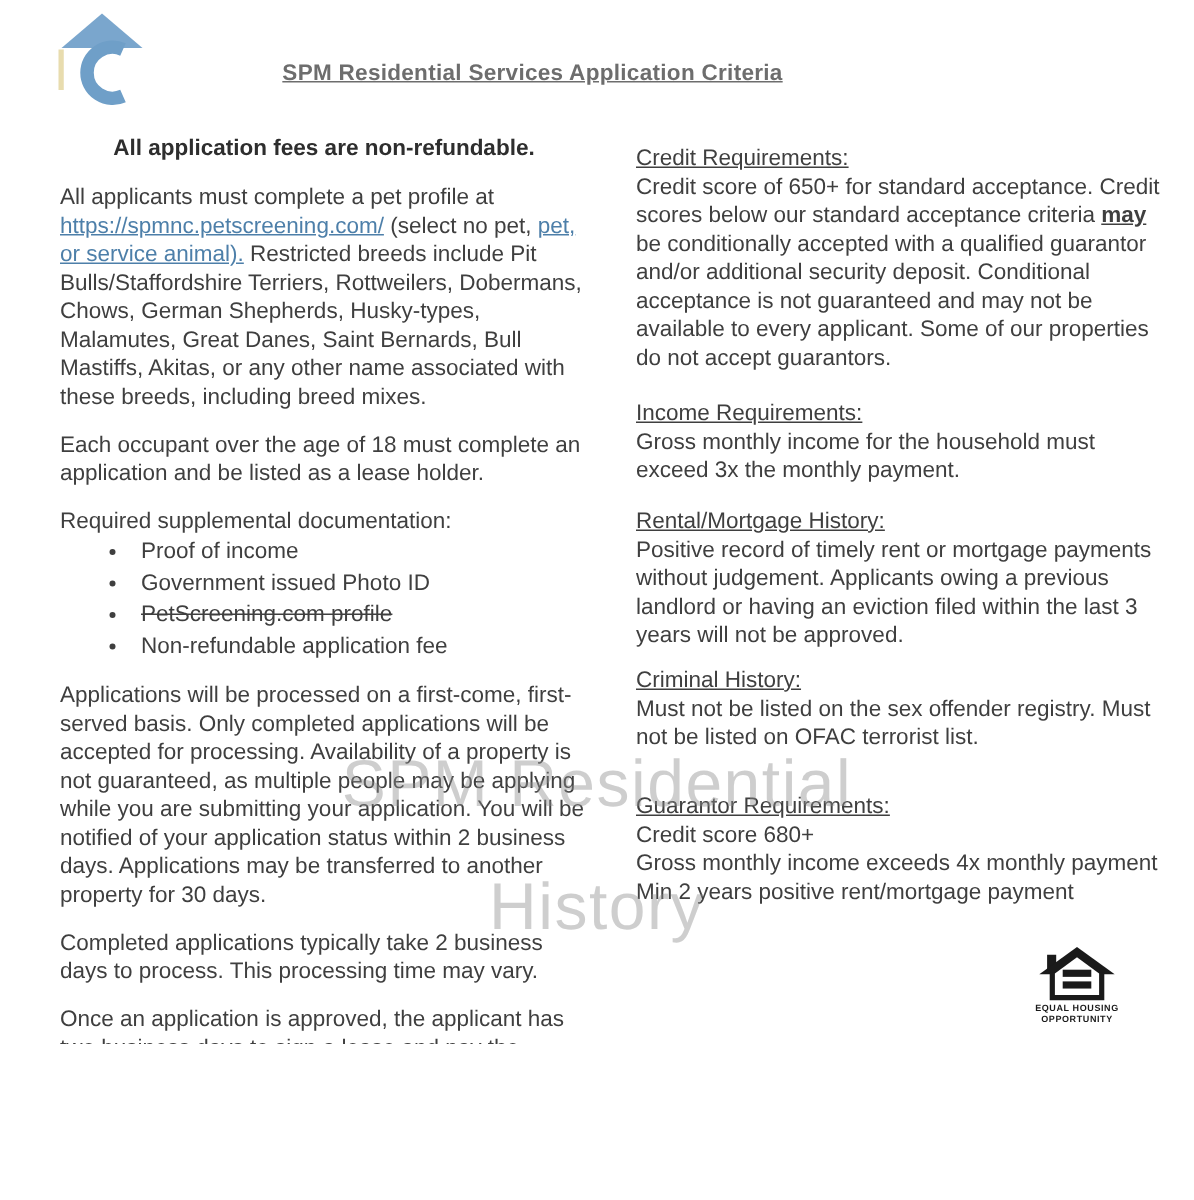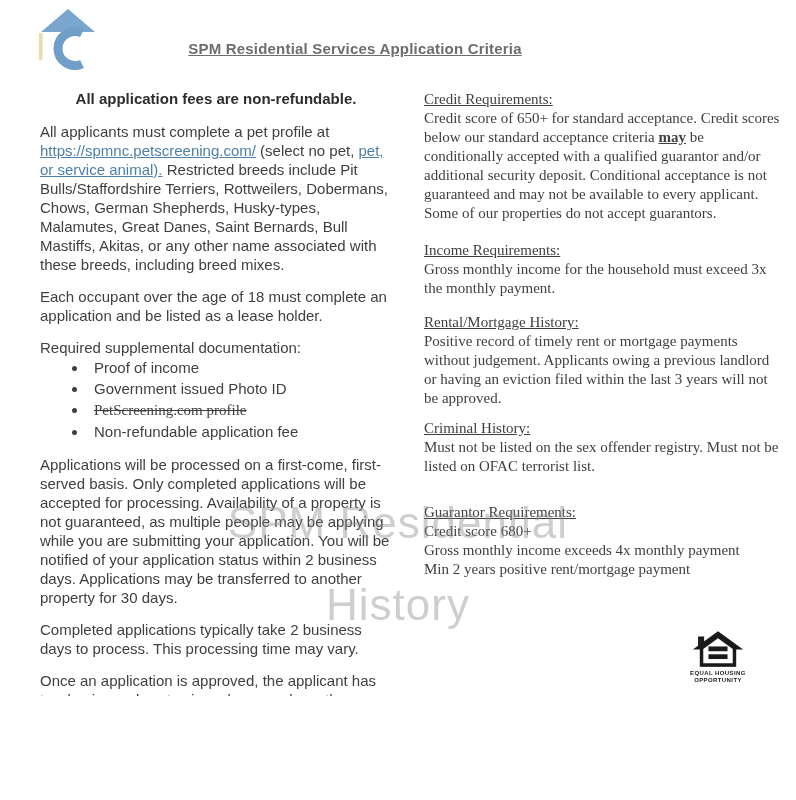--- a/index.html
+++ b/index.html
@@ -39,47 +39,46 @@
   .col-left {
     position: absolute;
     top: 89px;
     left: 40px;
     width: 352px;
     font-size: 15px;
     line-height: 19px;
   }
   .col-right {
     position: absolute;
-    top: 90px;
+    top: 96px;
     left: 424px;
     width: 356px;
     font-size: 15px;
     line-height: 19px;
-    font-family: Liberation Serif, serif;
   }
 
   .fees-notice {
     text-align: center;
     font-weight: 700;
     color: #2e2e2e;
     margin-bottom: 14px;
   }
   .para { margin-bottom: 13px; }
   .doc-link {
     color: #4d7fa9;
     text-decoration: underline;
     cursor: pointer;
   }
   .bullet-list {
     list-style: disc;
     margin: 0 0 13px 0;
     padding-left: 48px;
   }
   .bullet-list li { line-height: 21px; padding-left: 6px; }
-  .struck { text-decoration: line-through; font-family: Liberation Serif, serif; }
+  .struck { text-decoration: line-through; }
 
   .section { margin-bottom: 18px; }
   .section-credit   { margin-bottom: 18px; }
   .section-income   { margin-bottom: 15px; }
   .section-rental   { margin-bottom: 11px; }
   .section-criminal { margin-bottom: 27px; }
   .section-heading { text-decoration: underline; }
   .emph { font-weight: 700; text-decoration: underline; }
   .small-note { font-size: 13.2px; line-height: 18px; }
 

